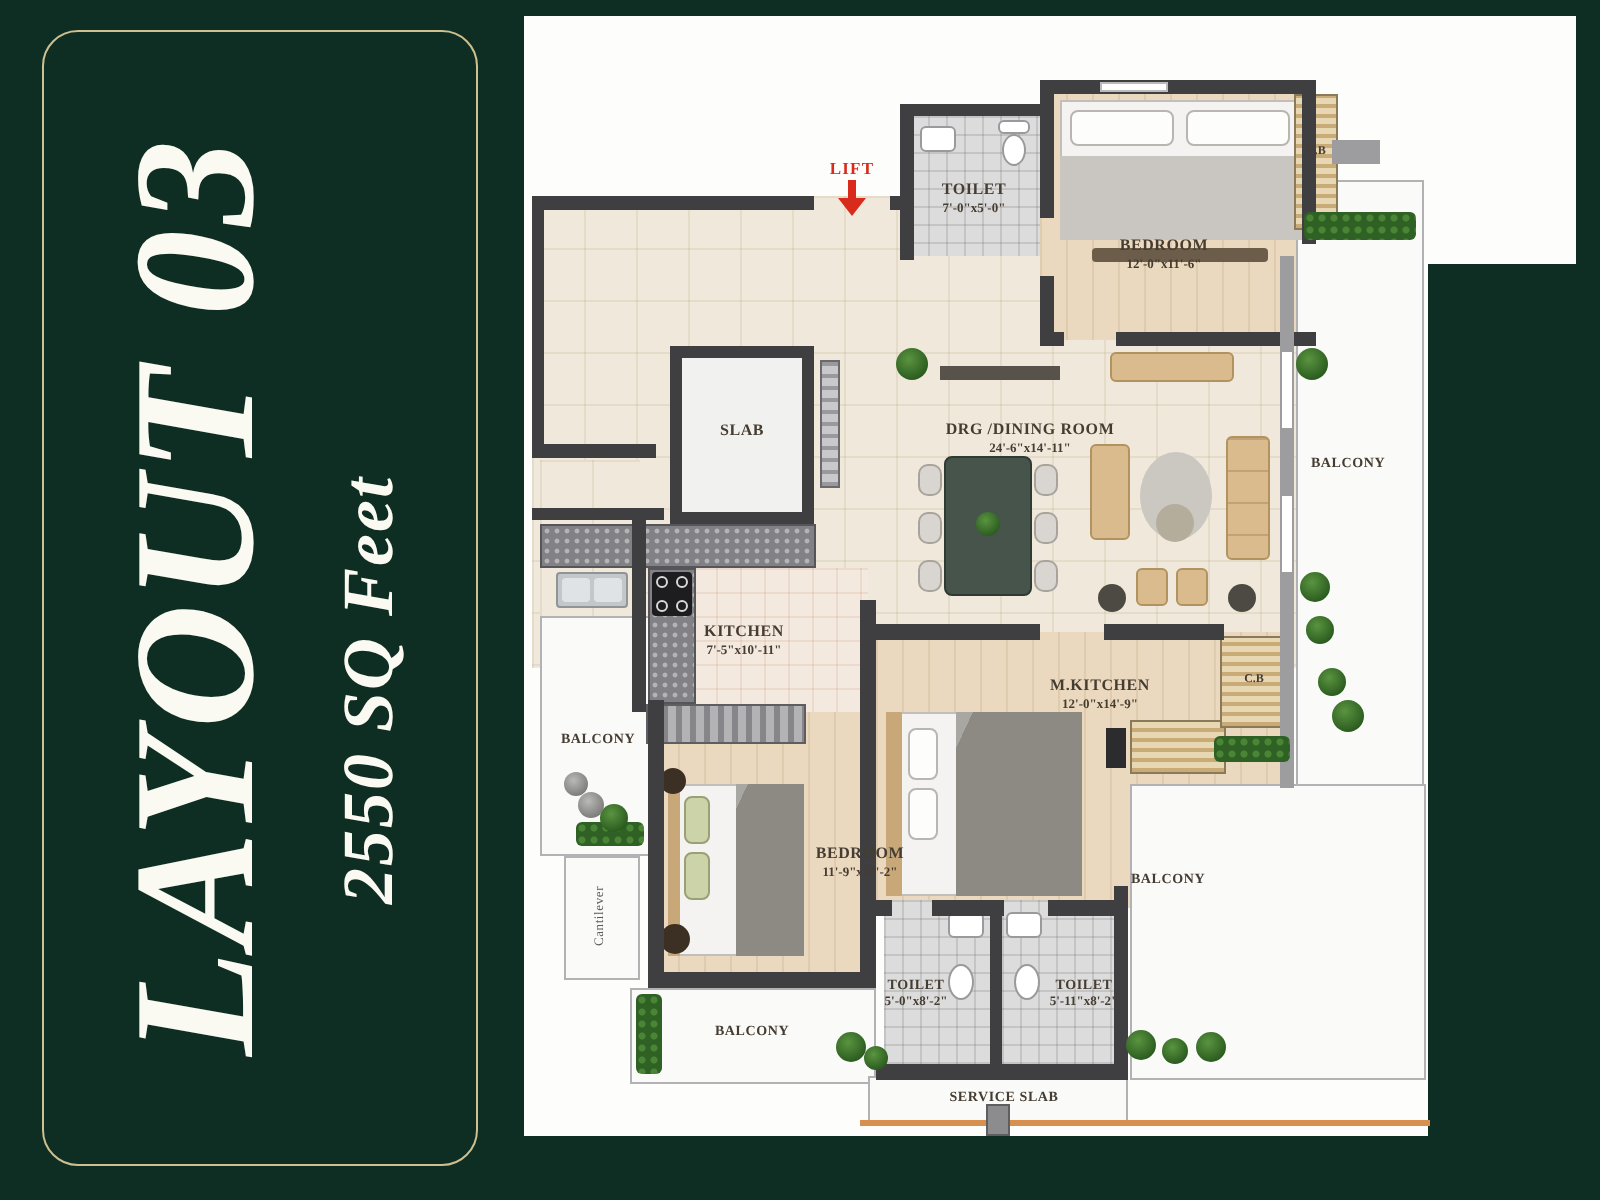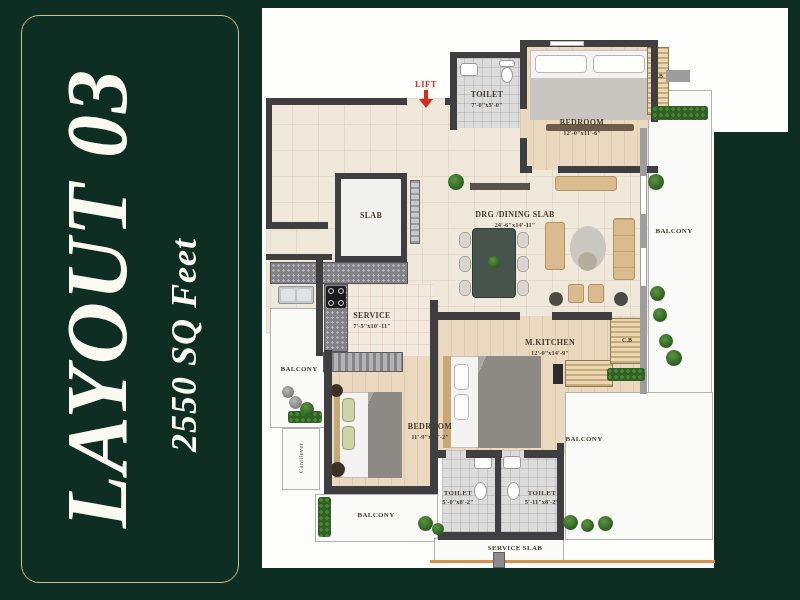--- a/index.html
+++ b/index.html
@@ -218,25 +218,25 @@
     <span class="ldims">7'-0"x5'-0"</span>
   </div>
   <div class="lbl" style="left:320px;top:127px">
     <span class="lname">BEDROOM</span>
     <span class="ldims">12'-0"x11'-6"</span>
   </div>
   <div class="lbl" style="left:109px;top:216px">
     <span class="lname">SLAB</span>
   </div>
   <div class="lbl" style="left:253px;top:219px">
-    <span class="lname">DRG /DINING SLAB</span>
+    <span class="lname">DRG /DINING ROOM</span>
     <span class="ldims">24'-6"x14'-11"</span>
   </div>
   <div class="lbl" style="left:110px;top:320px">
-    <span class="lname">SERVICE</span>
+    <span class="lname">KITCHEN</span>
     <span class="ldims">7'-5"x10'-11"</span>
   </div>
   <div class="lbl" style="left:288px;top:347px">
     <span class="lname">M.KITCHEN</span>
     <span class="ldims">12'-0"x14'-9"</span>
   </div>
   <div class="lbl" style="left:168px;top:431px">
     <span class="lname">BEDROOM</span>
     <span class="ldims">11'-9"x12'-2"</span>
   </div>
@@ -256,21 +256,21 @@
   </div>
   <div class="lbl lsmall" style="left:412px;top:232px">
     <span class="lname">BALCONY</span>
   </div>
   <div class="lbl lsmall" style="left:322px;top:440px">
     <span class="lname">BALCONY</span>
   </div>
   <div class="lbl cant" style="left:39px;top:458px">
     <span class="lname">Cantilever</span>
   </div>
-  <div class="lbl lsmall" style="left:253px;top:549px">
+  <div class="lbl lsmall" style="left:240px;top:549px">
     <span class="lname">SERVICE SLAB</span>
   </div>
   <div class="lbl cb" style="left:396px;top:76px">
     <span class="lname">C.B</span>
   </div>
   <div class="lbl cb" style="left:365px;top:340px">
     <span class="lname">C.B</span>
   </div>
 
 </div>

